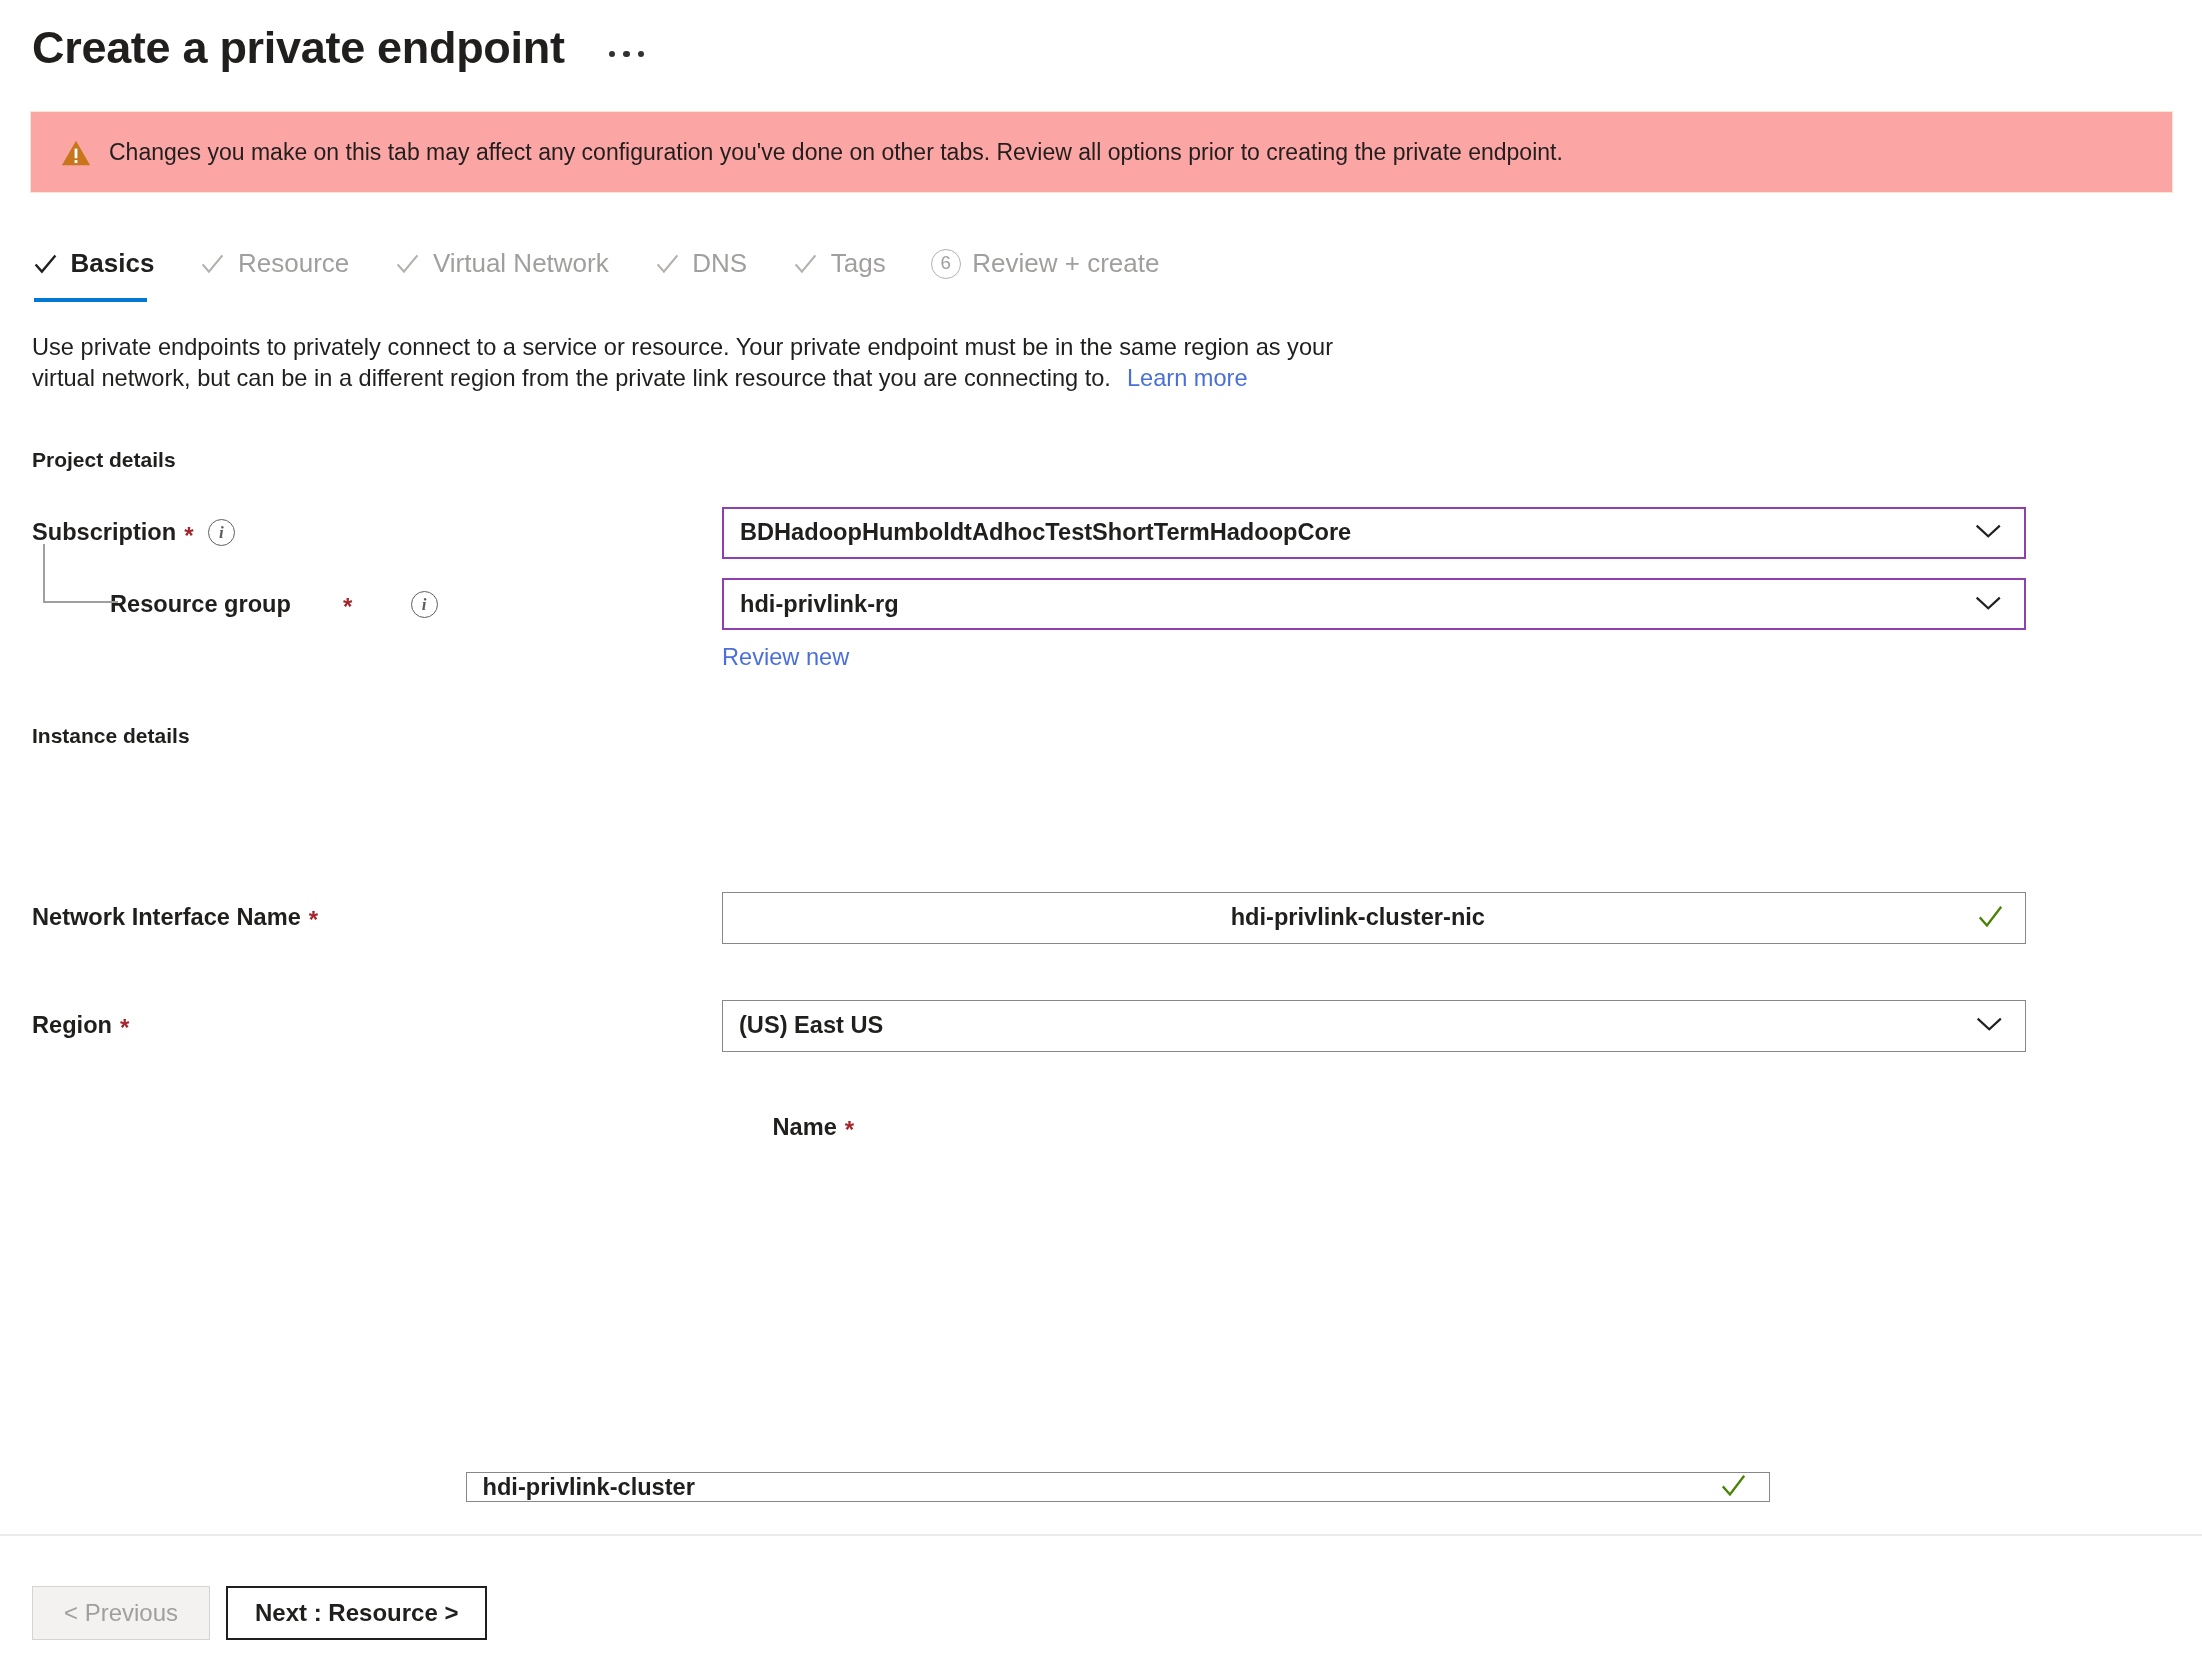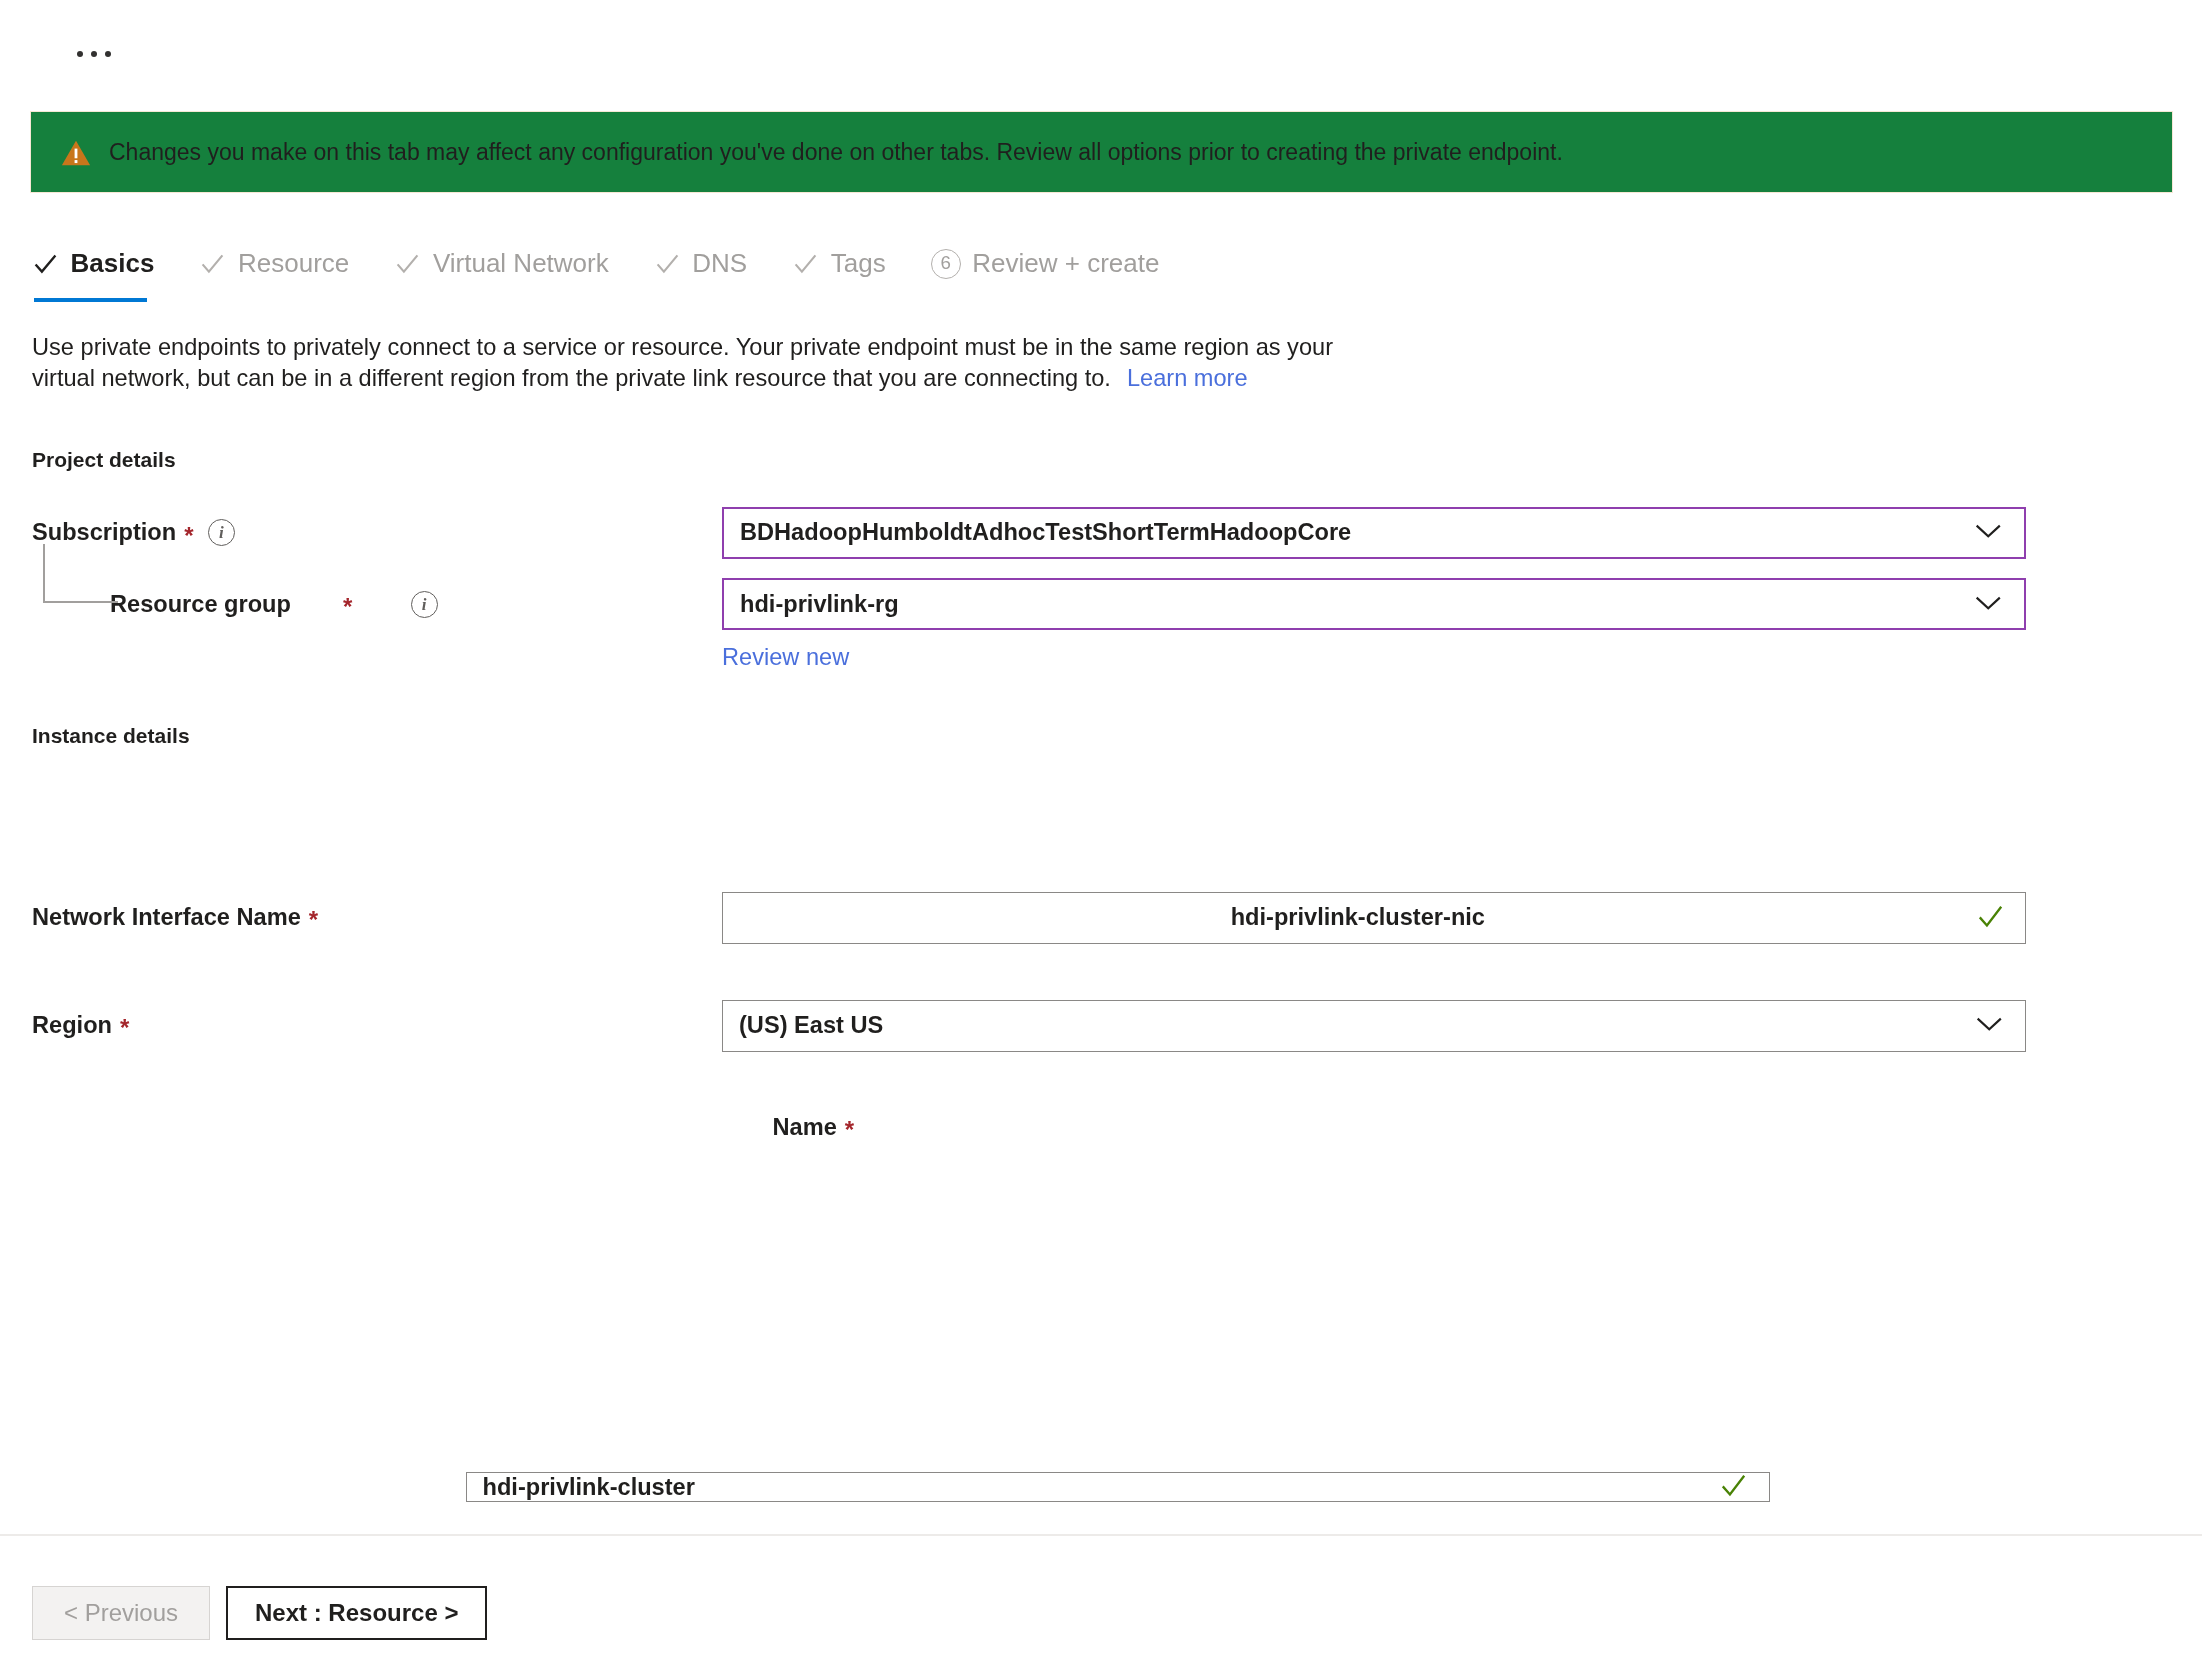--- a/index.html
+++ b/index.html
@@ -45,21 +45,21 @@
     width: 6.2px;
     height: 6.2px;
     border-radius: 50%;
     background: #323130;
     display: block;
   }
 
   
   .warning-banner {
     margin: 29px 30px 0 30px;
-    background: #15803d;
+    background: #fca5a5;
     border: 0.9px solid #f6e7d4;
     height: 82px;
     display: flex;
     align-items: center;
     padding-left: 30px;
   }
   .warn-icon {
     width: 30px;
     height: 30px;
     flex: 0 0 30px;
@@ -281,20 +281,21 @@
     font-weight: 600;
   }
 </style>
 </head>
 <body>
 
 
 
 
 <div class="page-header">
+  <h1 class="page-title">Create a private endpoint</h1>
   <div class="ellipsis-button">
     <span class="dot"></span>
     <span class="dot"></span>
     <span class="dot"></span>
   </div>
 </div>
 
 
 <div class="warning-banner">
   <span class="warn-icon">

